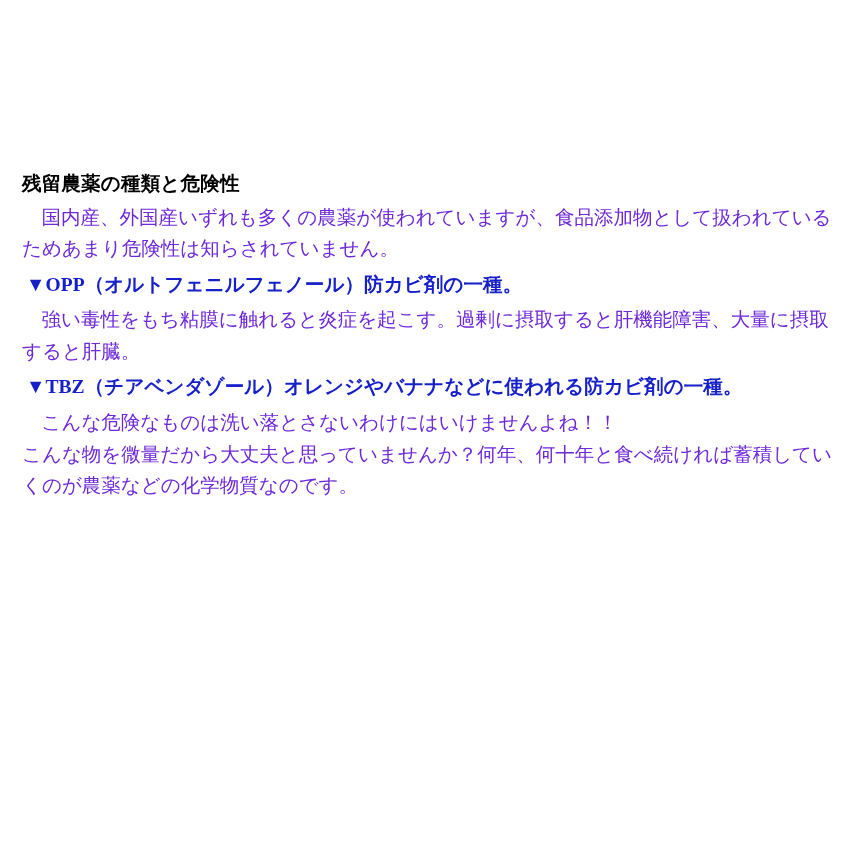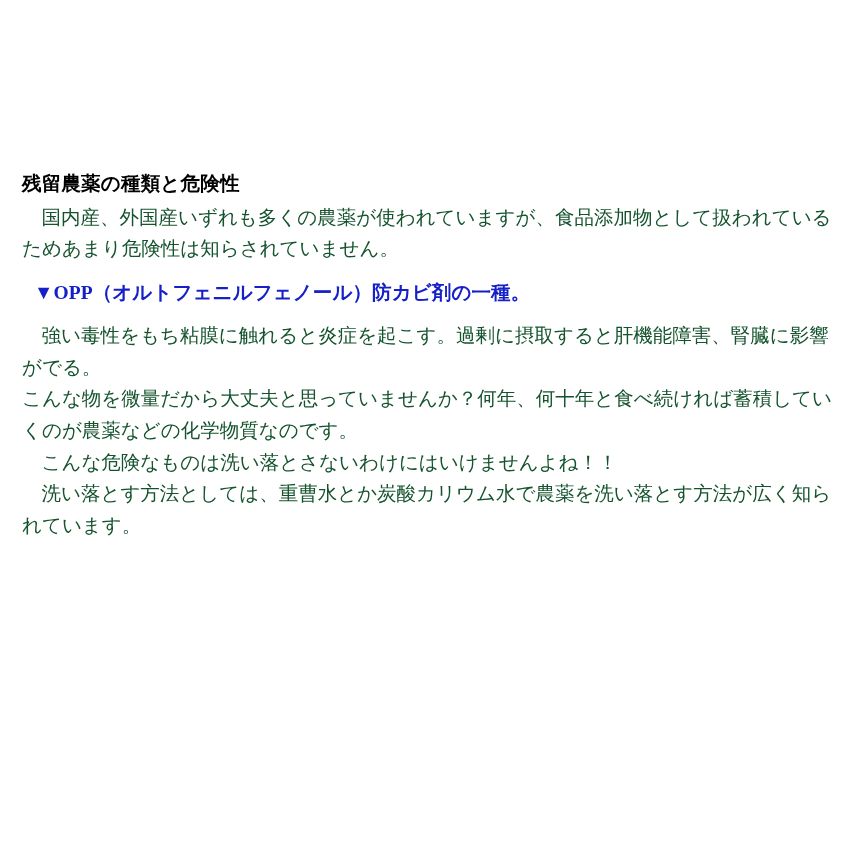--- a/index.html
+++ b/index.html
@@ -28,29 +28,29 @@
   .heading {
     font-weight: bold;
     font-size: 19.5px;
     color: #000000;
     margin: 0 0 2px 0;
     letter-spacing: 0.2px;
   }
   .para {
     margin: 0;
     text-indent: 1em;
-    color: #14532d;
+    color: #6d28d9;
   }
   .para.noindent {
     text-indent: 0;
   }
   .blue-head {
     color: #1620c8;
     font-weight: bold;
-    margin: 12px;
+    margin: 4px;
     letter-spacing: 0.1px;
   }
   .blue-head .tri {
     color: #1620c8;
     font-weight: bold;
   }
   .gap {
     height: 14px;
   }
   .closing {
@@ -64,25 +64,25 @@
 <body>
 
 <div class="page">
   <div class="doc">
 
     <div class="heading">残留農薬の種類と危険性</div>
 
     <p class="para">国内産、外国産いずれも多くの農薬が使われていますが、食品添加物として扱われているためあまり危険性は知らされていません。</p>
 
     <p class="blue-head"><span class="tri">▼</span><span>OPP（オルトフェニルフェノール）防カビ剤の一種。</span></p>
-    <p class="para">強い毒性をもち粘膜に触れると炎症を起こす。過剰に摂取すると肝機能障害、腎臓に影響がでる。</p>
+    <p class="para">強い毒性をもち粘膜に触れると炎症を起こす。過剰に摂取すると肝機能障害、大量に摂取すると肝臓。</p>
+
+    <p class="blue-head"><span class="tri">▼</span><span>TBZ（チアベンダゾール）オレンジやバナナなどに使われる防カビ剤の一種。</span></p>
 
 
-
+    <p class="para">こんな危険なものは洗い落とさないわけにはいけませんよね！！</p>
     <p class="para noindent">こんな物を微量だから大丈夫と思っていませんか？何年、何十年と食べ続ければ蓄積していくのが農薬などの化学物質なのです。</p>
-    <p class="para">こんな危険なものは洗い落とさないわけにはいけませんよね！！</p>
-    <p class="para">洗い落とす方法としては、重曹水とか炭酸カリウム水で農薬を洗い落とす方法が広く知られています。</p>
 
     <div class="gap"></div>
 
 
   </div>
 </div>
 
 </body></html>

